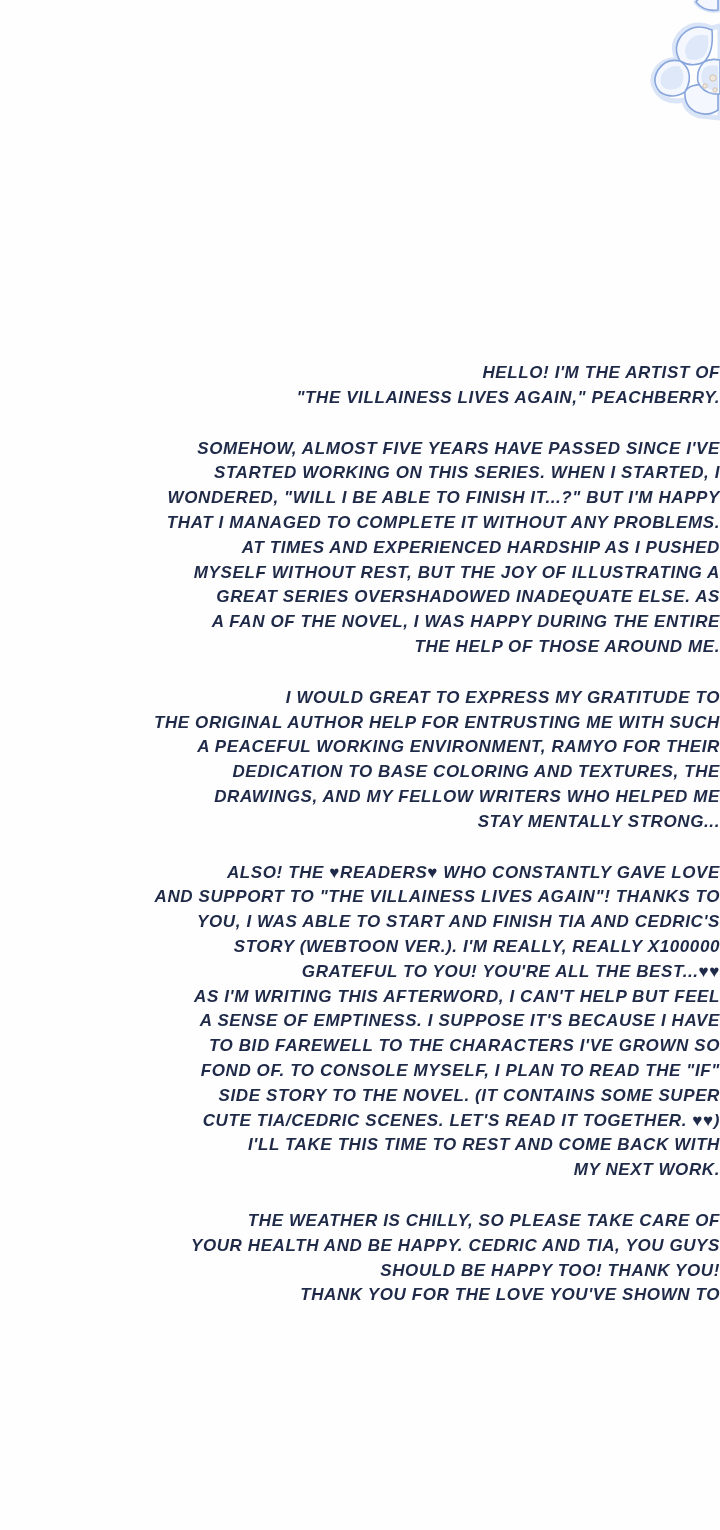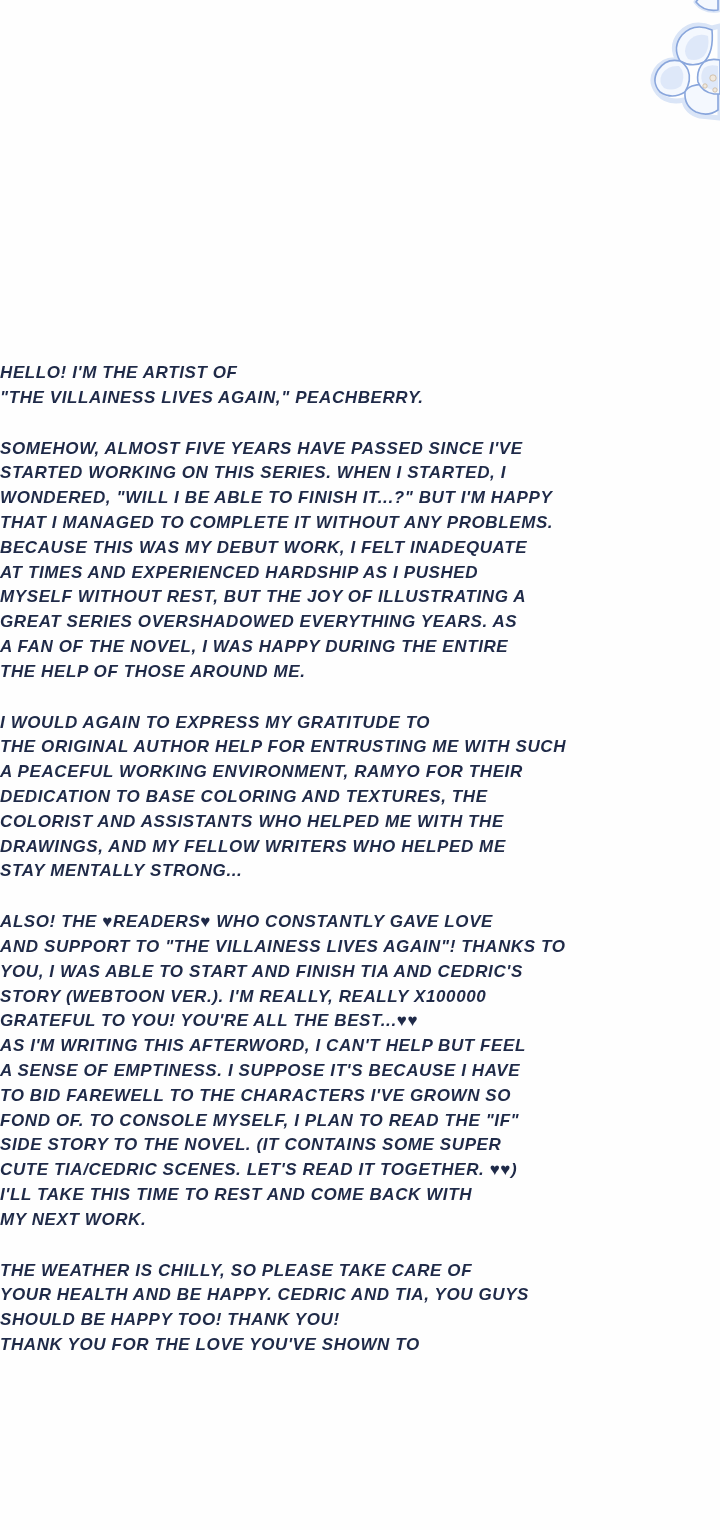--- a/index.html
+++ b/index.html
@@ -47,21 +47,21 @@
     stroke-width: 5;
     opacity: 0.55;
     stroke-linejoin: round;
   }
   .flower-core { fill: #f0e9df; stroke: #c9b89f; stroke-width: 0.8; }
   .afterword {
     position: absolute;
     top: 361px;
     left: 0;
     width: 720px;
-    text-align: left;
+    text-align: right;
     color: var(--text-color);
     font-style: italic;
     font-weight: bold;
     font-size: 17px;
     line-height: 24.8px;
     letter-spacing: 0.6px;
   }
   .paragraph { margin-bottom: 26px; }
   .paragraph:last-child { margin-bottom: 12px; }
   .line { white-space: nowrap; }
@@ -103,33 +103,31 @@
   <div class="afterword" id="afterword">
       <div class="paragraph">
         <div class="line">HELLO! I'M THE ARTIST OF</div>
         <div class="line">"THE VILLAINESS LIVES AGAIN," PEACHBERRY.</div>
       </div>
       <div class="paragraph">
         <div class="line">SOMEHOW, ALMOST FIVE YEARS HAVE PASSED SINCE I'VE</div>
         <div class="line">STARTED WORKING ON THIS SERIES. WHEN I STARTED, I</div>
         <div class="line">WONDERED, "WILL I BE ABLE TO FINISH IT...?" BUT I'M HAPPY</div>
         <div class="line">THAT I MANAGED TO COMPLETE IT WITHOUT ANY PROBLEMS.</div>
-        <div class="line">BECAUSE THIS WAS MY DEBUT WORK, I FELT INADEQUATE</div>
         <div class="line">AT TIMES AND EXPERIENCED HARDSHIP AS I PUSHED</div>
         <div class="line">MYSELF WITHOUT REST, BUT THE JOY OF ILLUSTRATING A</div>
-        <div class="line">GREAT SERIES OVERSHADOWED EVERYTHING YEARS. AS</div>
+        <div class="line">GREAT SERIES OVERSHADOWED INADEQUATE ELSE. AS</div>
         <div class="line">A FAN OF THE NOVEL, I WAS HAPPY DURING THE ENTIRE</div>
         <div class="line">THE HELP OF THOSE AROUND ME.</div>
       </div>
       <div class="paragraph">
-        <div class="line">I WOULD AGAIN TO EXPRESS MY GRATITUDE TO</div>
+        <div class="line">I WOULD GREAT TO EXPRESS MY GRATITUDE TO</div>
         <div class="line">THE ORIGINAL AUTHOR HELP FOR ENTRUSTING ME WITH SUCH</div>
         <div class="line">A PEACEFUL WORKING ENVIRONMENT, RAMYO FOR THEIR</div>
         <div class="line">DEDICATION TO BASE COLORING AND TEXTURES, THE</div>
-        <div class="line">COLORIST AND ASSISTANTS WHO HELPED ME WITH THE</div>
         <div class="line">DRAWINGS, AND MY FELLOW WRITERS WHO HELPED ME</div>
         <div class="line">STAY MENTALLY STRONG...</div>
       </div>
       <div class="paragraph">
         <div class="line">ALSO! THE ♥READERS♥ WHO CONSTANTLY GAVE LOVE</div>
         <div class="line">AND SUPPORT TO "THE VILLAINESS LIVES AGAIN"! THANKS TO</div>
         <div class="line">YOU, I WAS ABLE TO START AND FINISH TIA AND CEDRIC'S</div>
         <div class="line">STORY (WEBTOON VER.). I'M REALLY, REALLY X100000</div>
         <div class="line">GRATEFUL TO YOU! YOU'RE ALL THE BEST...♥♥</div>
         <div class="line">AS I'M WRITING THIS AFTERWORD, I CAN'T HELP BUT FEEL</div>

